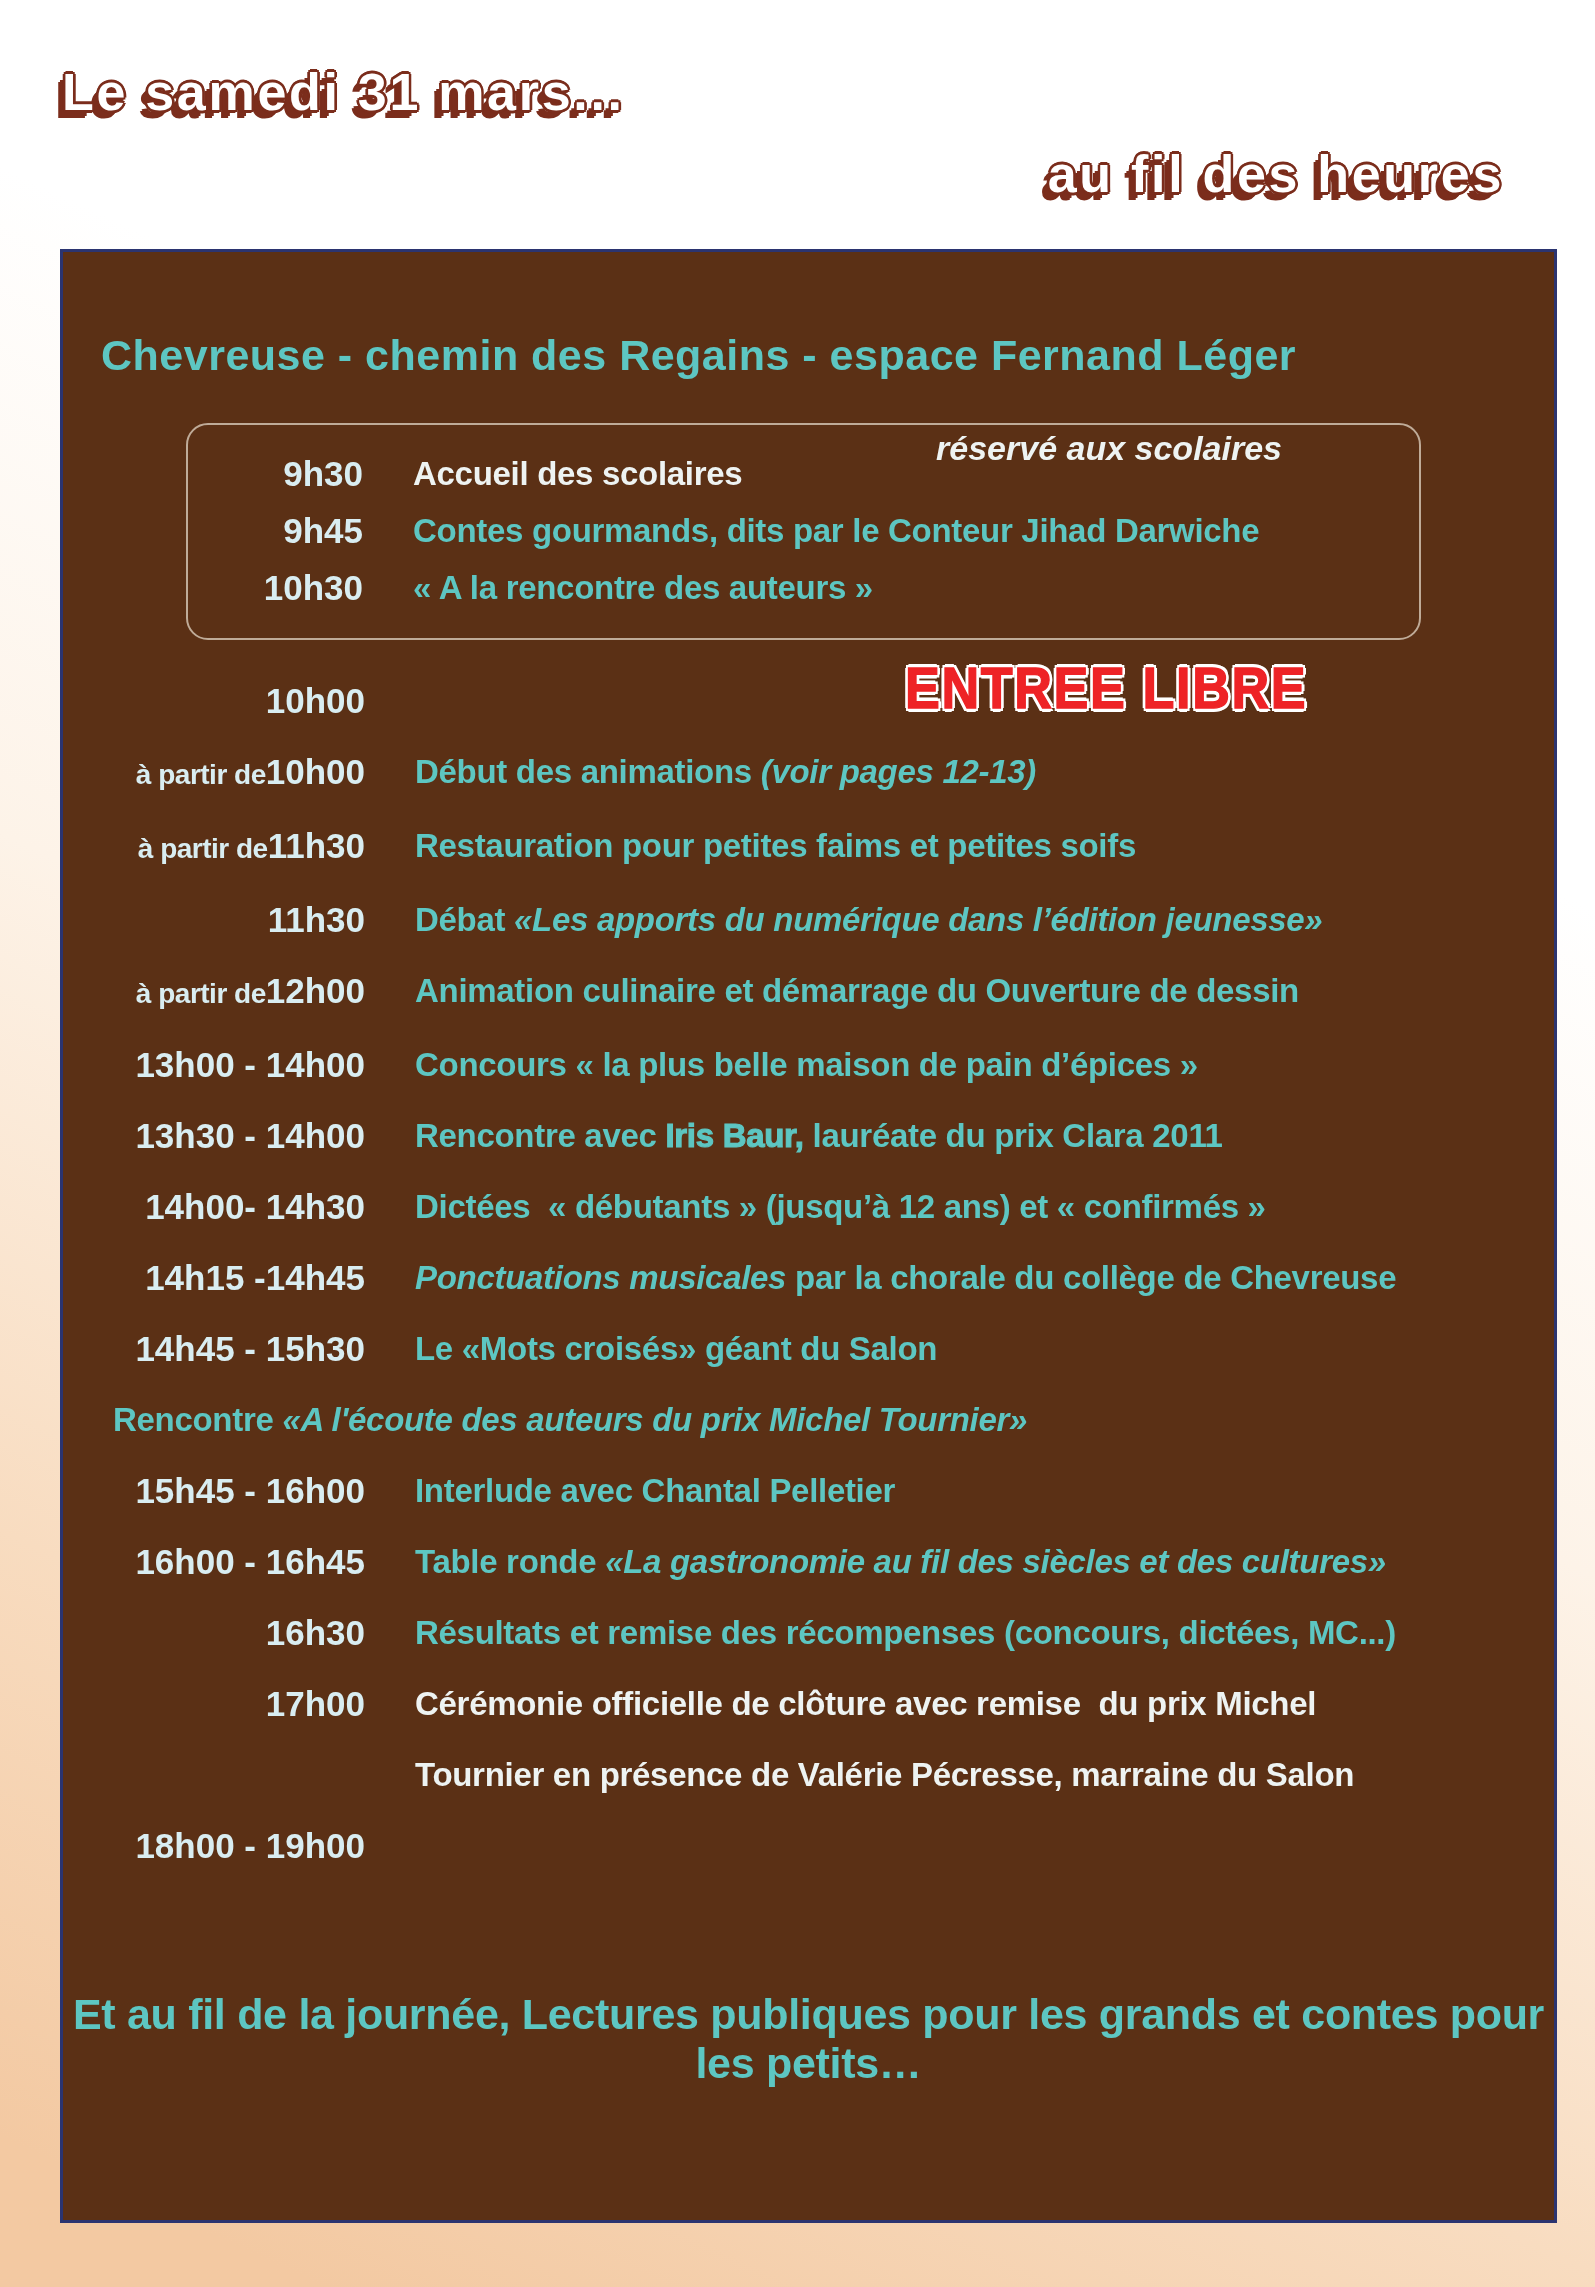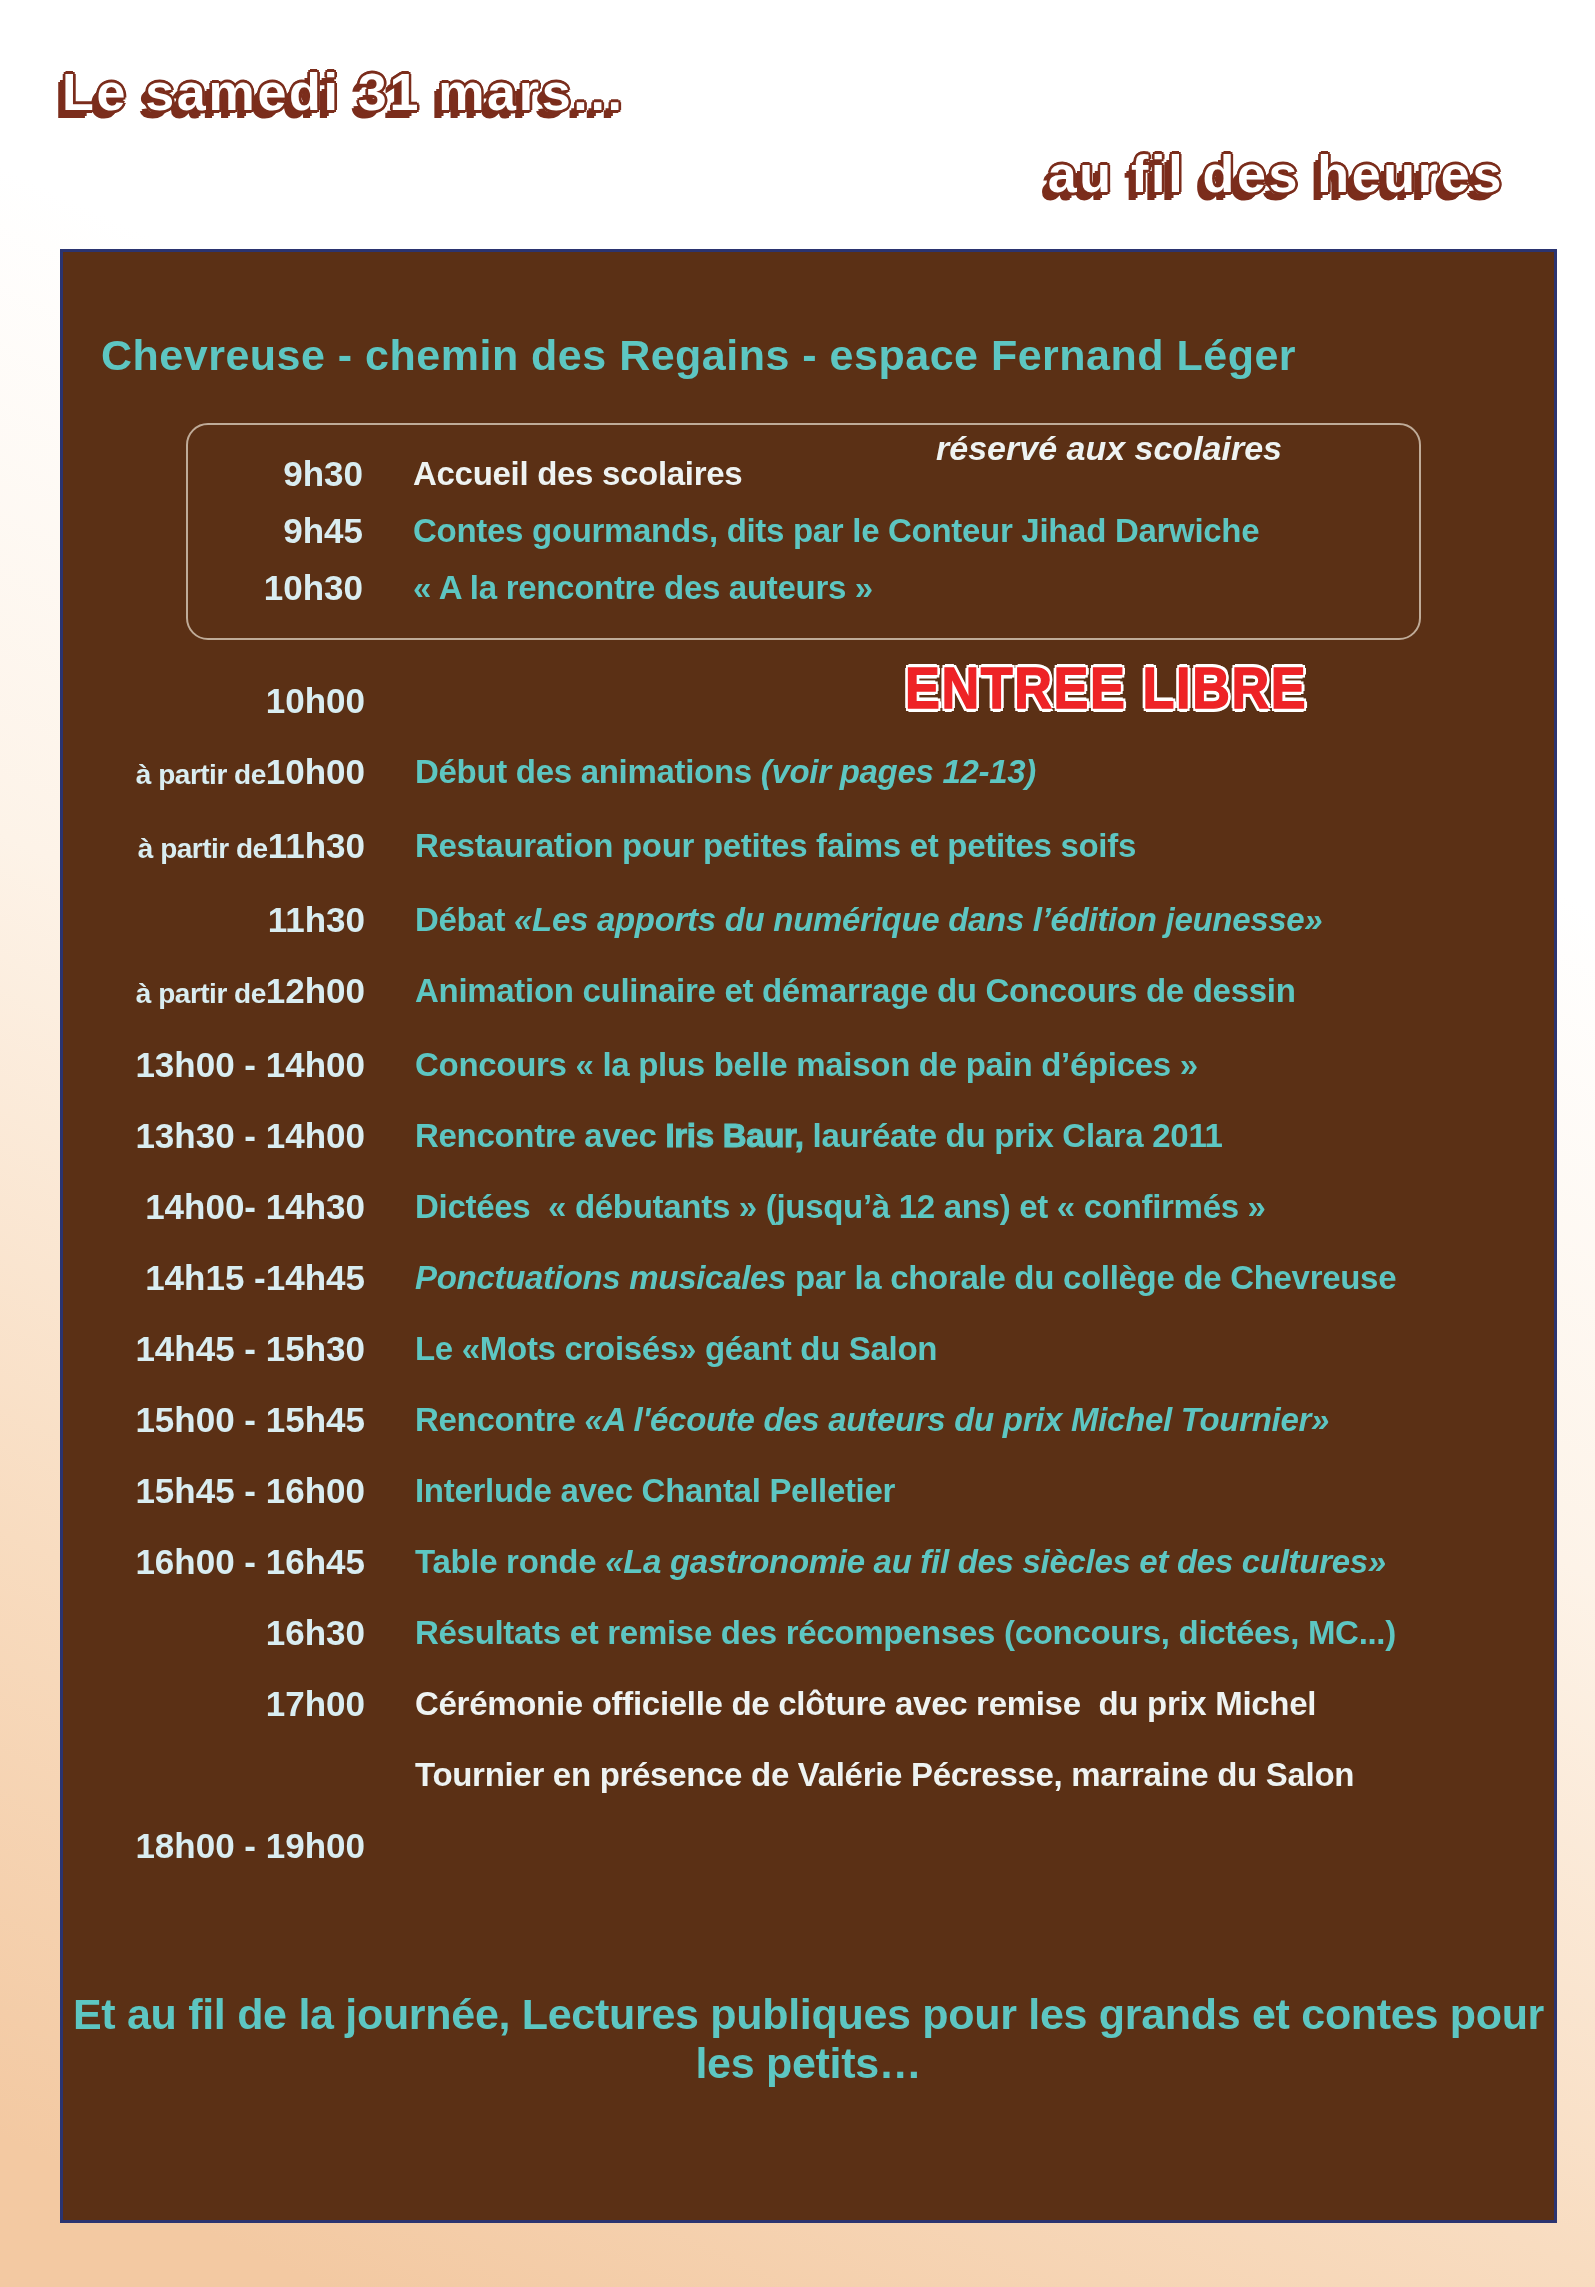--- a/index.html
+++ b/index.html
@@ -128,21 +128,21 @@
       <div class="row">
         <div class="time-cell"><span class="time-prefix">à partir de</span><span class="time-value">11h30</span></div>
         <div class="desc-cell"><span class="seg seg-teal">Restauration pour petites faims et petites soifs</span></div>
       </div>
       <div class="row">
         <div class="time-cell"><span class="time-value">11h30</span></div>
         <div class="desc-cell"><span class="seg seg-teal">Débat </span><span class="seg seg-teal-bold-italic">«Les apports du numérique dans l’édition jeunesse»</span></div>
       </div>
       <div class="row">
         <div class="time-cell"><span class="time-prefix">à partir de</span><span class="time-value">12h00</span></div>
-        <div class="desc-cell"><span class="seg seg-teal">Animation culinaire et démarrage du Concours de dessin</span></div>
+        <div class="desc-cell"><span class="seg seg-teal">Animation culinaire et démarrage du Ouverture de dessin</span></div>
       </div>
       <div class="row">
         <div class="time-cell"><span class="time-value">13h00 - 14h00</span></div>
         <div class="desc-cell"><span class="seg seg-teal">Concours « la plus belle maison de pain d’épices »</span></div>
       </div>
       <div class="row">
         <div class="time-cell"><span class="time-value">13h30 - 14h00</span></div>
         <div class="desc-cell"><span class="seg seg-teal">Rencontre avec </span><span class="seg seg-teal-bolder">Iris Baur,</span><span class="seg seg-teal"> lauréate du prix Clara 2011</span></div>
       </div>
       <div class="row">
@@ -151,21 +151,20 @@
       </div>
       <div class="row">
         <div class="time-cell"><span class="time-value">14h15 -14h45</span></div>
         <div class="desc-cell"><span class="seg seg-teal-bold-italic">Ponctuations musicales</span><span class="seg seg-teal"> par la chorale du collège de Chevreuse</span></div>
       </div>
       <div class="row">
         <div class="time-cell"><span class="time-value">14h45 - 15h30</span></div>
         <div class="desc-cell"><span class="seg seg-teal">Le «Mots croisés» géant du Salon</span></div>
       </div>
       <div class="row">
-        <div class="time-cell"><span class="time-value">15h00 - 15h45</span></div>
         <div class="desc-cell"><span class="seg seg-teal">Rencontre </span><span class="seg seg-teal-bold-italic">«A l'écoute des auteurs du prix Michel Tournier»</span></div>
       </div>
       <div class="row">
         <div class="time-cell"><span class="time-value">15h45 - 16h00</span></div>
         <div class="desc-cell"><span class="seg seg-teal">Interlude avec Chantal Pelletier</span></div>
       </div>
       <div class="row">
         <div class="time-cell"><span class="time-value">16h00 - 16h45</span></div>
         <div class="desc-cell"><span class="seg seg-teal">Table ronde </span><span class="seg seg-teal-bold-italic">«La gastronomie au fil des siècles et des cultures»</span></div>
       </div>

